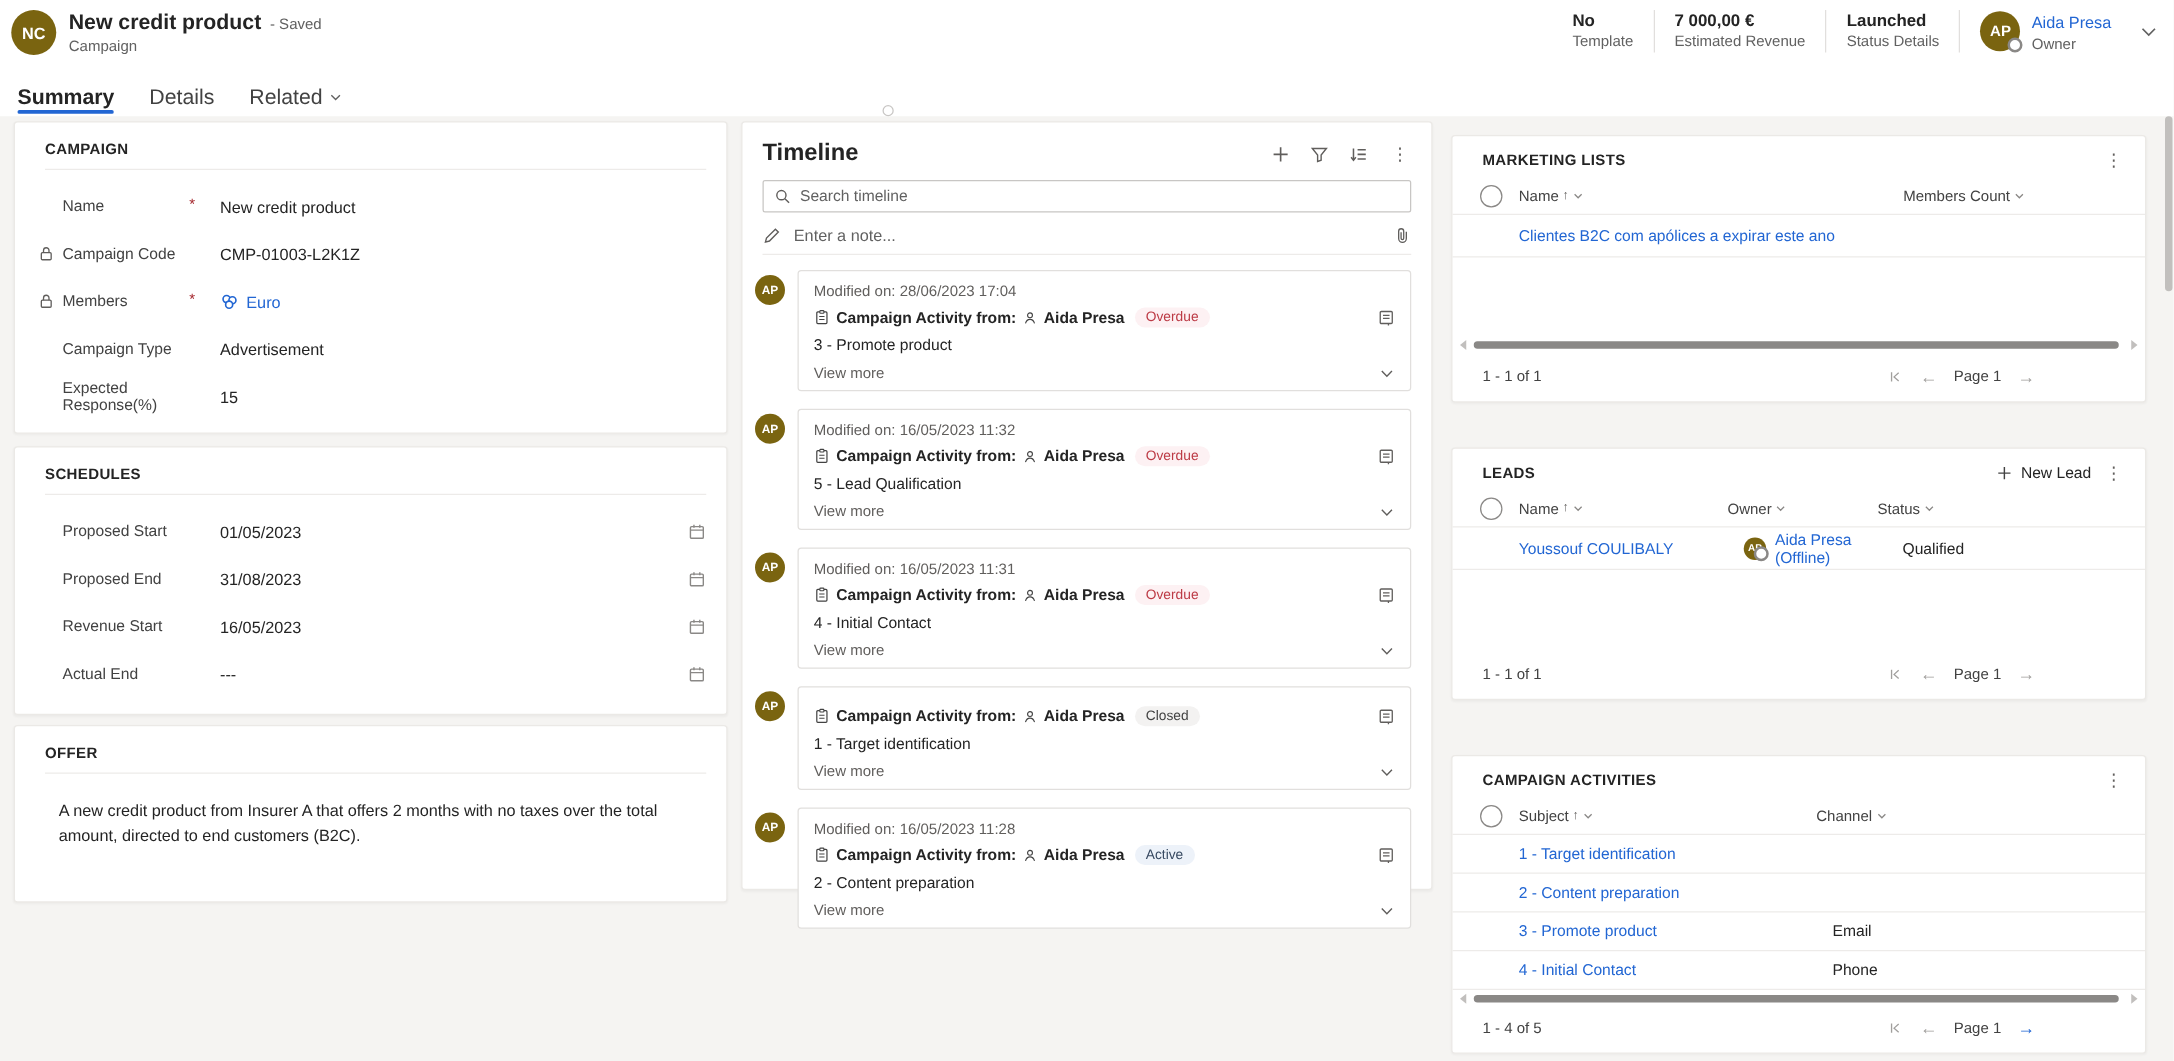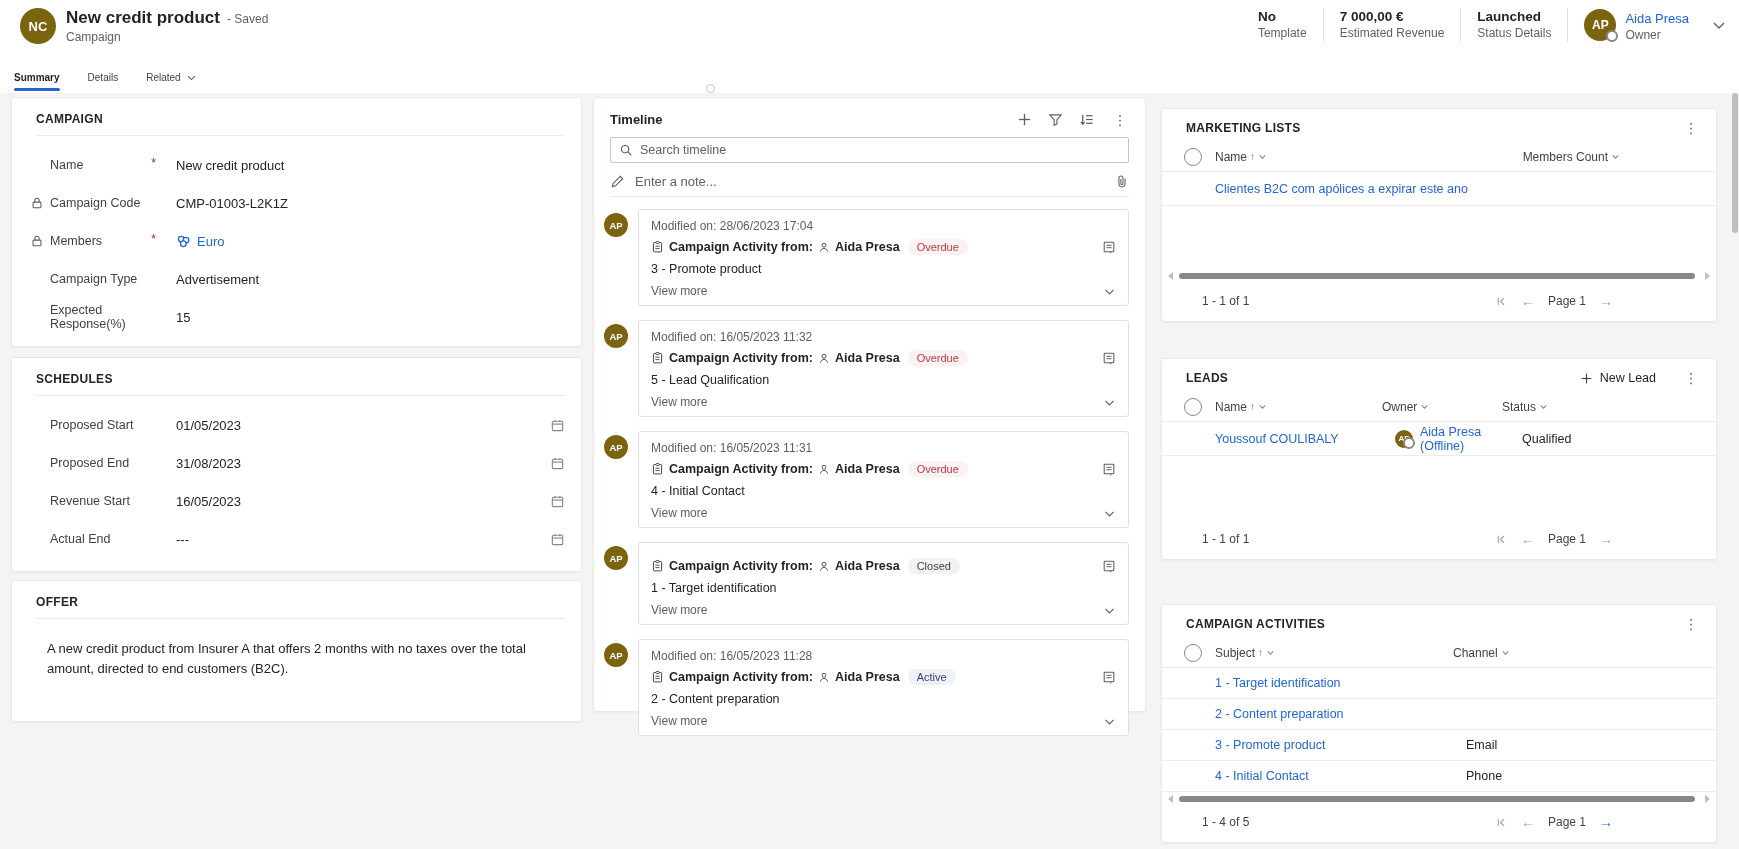--- a/index.html
+++ b/index.html
@@ -6,21 +6,21 @@
     --accent-blue:#2266d3;
     --avatar-olive:#7a6410;
     --overdue-red:#bc3a45;
   }
   *{box-sizing:border-box;margin:0;padding:0}
   body{font-family:"Liberation Sans",sans-serif;background:#fff}
   .page{position:relative;width:1739px;height:849px;background:#f5f4f2;overflow:hidden;color:#242424}
 
   
   .app-header{position:absolute;top:0;left:0;right:0;height:93px;background:#fff}
-  .title-block{position:absolute;top:8px;left:20px;display:flex;gap:10px}
+  .title-block{position:absolute;top:8px;left:9px;display:flex;gap:10px}
   .avatar{border-radius:50%;background:var(--avatar-olive);color:#fff;display:flex;align-items:center;justify-content:center;font-weight:bold;flex:0 0 auto}
   .avatar.lg{width:36px;height:36px;font-size:13px}
   .avatar.md{width:32px;height:32px;font-size:12px;position:relative}
   .avatar.sm{width:24px;height:24px;font-size:9.5px}
   .avatar.xs{width:18px;height:18px;font-size:8px;position:relative}
   .presence:after{content:"";position:absolute;right:-2px;bottom:-1px;width:8px;height:8px;border-radius:50%;background:#fff;border:2px solid #8a8886}
   .title-row{display:flex;align-items:baseline;gap:7px}
   .page-title{font-size:17px;font-weight:bold;color:#242424}
   .saved-flag{font-size:12px;color:#616161}
   .entity-type{font-size:12px;color:#616161;margin-top:2px}
@@ -30,21 +30,21 @@
   .stat .v{font-size:13.5px;font-weight:bold;color:#242424}
   .stat .l{font-size:12px;color:#616161;margin-top:1px}
   .vdiv{width:1px;height:34px;background:#e1dfdd}
   .owner-block{display:flex;align-items:center;gap:9px}
   .owner-name{font-size:13px;color:var(--accent-blue);cursor:pointer}
   .owner-label{font-size:12px;color:#616161;margin-top:1px}
   .hdr-chevron{color:#616161;margin-left:6px}
 
   
   .tabbar{position:absolute;left:14px;bottom:0;display:flex;gap:28px;height:31px;align-items:center}
-  .tab{font-size:10px;color:#424242;position:relative;display:flex;align-items:center;gap:5px;cursor:pointer;height:100%}
+  .tab{font-size:17px;color:#424242;position:relative;display:flex;align-items:center;gap:5px;cursor:pointer;height:100%}
   .tab.active{color:#242424;font-weight:bold}
   .tab.active:after{content:"";position:absolute;left:0;right:0;bottom:2px;height:3px;border-radius:2px;background:var(--accent-blue)}
 
   
   .content{position:absolute;top:93px;left:0;right:0;bottom:0}
   .card{position:absolute;background:#fff;border:1px solid #ebe9e6;border-radius:3px;box-shadow:0 1px 2px rgba(0,0,0,.04)}
 
   .sec-title{font-size:12px;font-weight:bold;letter-spacing:.3px;color:#242424;padding:14px 16px 9px 24px}
   .sec-div{border-bottom:1px solid #edebe9;margin:0 16px 0 24px}
 
@@ -55,21 +55,21 @@
   .flabel{width:112px;font-size:12.5px;color:#424242;position:relative;flex:0 0 auto}
   .req{color:#a4262c;font-size:12px;position:absolute;right:6px;top:-2px}
   .fvalue{font-size:13px;color:#242424;margin-left:14px;flex:1}
   .fvalue.link{color:var(--accent-blue);display:flex;align-items:center;gap:6px;cursor:pointer}
   .cal{margin-left:auto;color:#8a8886}
 
   .offer-text{padding:20px 24px 0 35px;font-size:13px;color:#242424;line-height:1.55}
 
   
   .tl-head{display:flex;align-items:center;justify-content:space-between;padding:14px 16px 0 16px}
-  .tl-title{font-size:13px;font-weight:bold}
+  .tl-title{font-size:19px;font-weight:bold}
   .tl-actions{display:flex;align-items:center;gap:16px;color:#605e5c}
   .tl-actions .ib{cursor:pointer;display:flex;align-items:center}
   .more-dots{font-size:14px;color:#605e5c;cursor:pointer;line-height:1;padding:0 2px}
   .tl-search{margin:10px 16px 0;border:1px solid #c8c6c4;border-radius:2px;height:26px;display:flex;align-items:center;padding:0 8px;gap:7px;background:#fff}
   .tl-search input{border:none;outline:none;flex:1;font-size:12.5px;font-family:"Liberation Sans",sans-serif;color:#242424;background:transparent}
   .tl-search input::placeholder{color:#616161}
   .tl-note{margin:4px 16px 0;height:30px;display:flex;align-items:center;gap:10px;border-bottom:1px solid #edebe9;color:#616161}
   .tl-note .ph{font-size:13px;flex:1}
   .tl-entries{padding:12px 16px 0 10px}
   .entry{display:flex;gap:10px;margin-bottom:14px}
@@ -85,21 +85,21 @@
   .badge.active{background:#edf2f9;color:#374961}
   .esubject{font-size:12.5px;color:#242424;margin-top:7px}
   .efoot{display:flex;align-items:center;justify-content:space-between;margin-top:8px;color:#605e5c}
   .viewmore{font-size:12px;color:#605e5c;cursor:pointer}
   .eline .spacer{flex:1}
   .note-ico{color:#605e5c;cursor:pointer}
 
   
   .grid-head{display:flex;align-items:center;justify-content:space-between;padding:12px 16px 7px 24px}
   .grid-title{font-size:12px;font-weight:bold;letter-spacing:.3px}
-  .grid-actions{display:flex;align-items:center;gap:26px}
+  .grid-actions{display:flex;align-items:center;gap:9px}
   .newbtn{display:flex;align-items:center;gap:7px;font-size:12.5px;color:#242424;cursor:pointer}
   .cols{display:flex;align-items:center;height:30px;padding-left:22px;border-bottom:1px solid #edebe9;font-size:12px;color:#424242}
   .chk{width:18px;height:18px;border:1.5px solid #8a8886;border-radius:50%;flex:0 0 auto;cursor:pointer}
   .colname{display:flex;align-items:center;gap:3px;margin-left:13px;cursor:pointer}
   .sort-arrow{font-size:10px;color:#605e5c}
   .cchev{color:#8a8886}
   .grow{display:flex;align-items:center;height:34px;border-bottom:1px solid #edebe9;font-size:12.5px}
   .grow .cell-pad{width:53px;flex:0 0 auto}
   .glink{color:var(--accent-blue);cursor:pointer}
   .gtext{color:#242424}
@@ -107,21 +107,21 @@
 
   
   .hscroll{position:absolute;left:6px;right:6px;height:10px;display:flex;align-items:center;gap:4px}
   .harrow{width:0;height:0;border-top:4px solid transparent;border-bottom:4px solid transparent}
   .harrow.left{border-right:5px solid #c1bfbd}
   .harrow.right{border-left:5px solid #c1bfbd}
   .htrack{flex:1;height:8px;position:relative}
   .hthumb{position:absolute;left:2px;right:6px;top:1px;height:6px;border-radius:3px;background:#8a8886;cursor:pointer}
 
   
-  .gfoot{position:absolute;left:0;right:15px;bottom:6px;height:28px;display:flex;align-items:center;justify-content:space-between;padding:0 88px 0 40px;font-size:12px;color:#424242}
+  .gfoot{position:absolute;left:0;right:0;bottom:6px;height:28px;display:flex;align-items:center;justify-content:space-between;padding:0 88px 0 24px;font-size:12px;color:#424242}
   .pager{display:flex;align-items:center;gap:13px;color:#a19f9d}
   .pager .pg{color:#424242}
   .pager .ib{cursor:pointer;display:flex;align-items:center}
   .pager .arrowch{font-size:14px;line-height:1}
   .pager .next-on{color:var(--accent-blue)}
 
   
   .divider-handle{position:absolute;left:706px;top:84px;width:9px;height:9px;border-radius:50%;background:#fff;border:1px solid #c8c6c4;cursor:pointer}
   .vscroll{position:absolute;right:1px;top:93px;bottom:0;width:8px}
   .vthumb{position:absolute;top:0;right:0;width:6px;height:140px;border-radius:3px;background:#c1bfbd;cursor:pointer}

